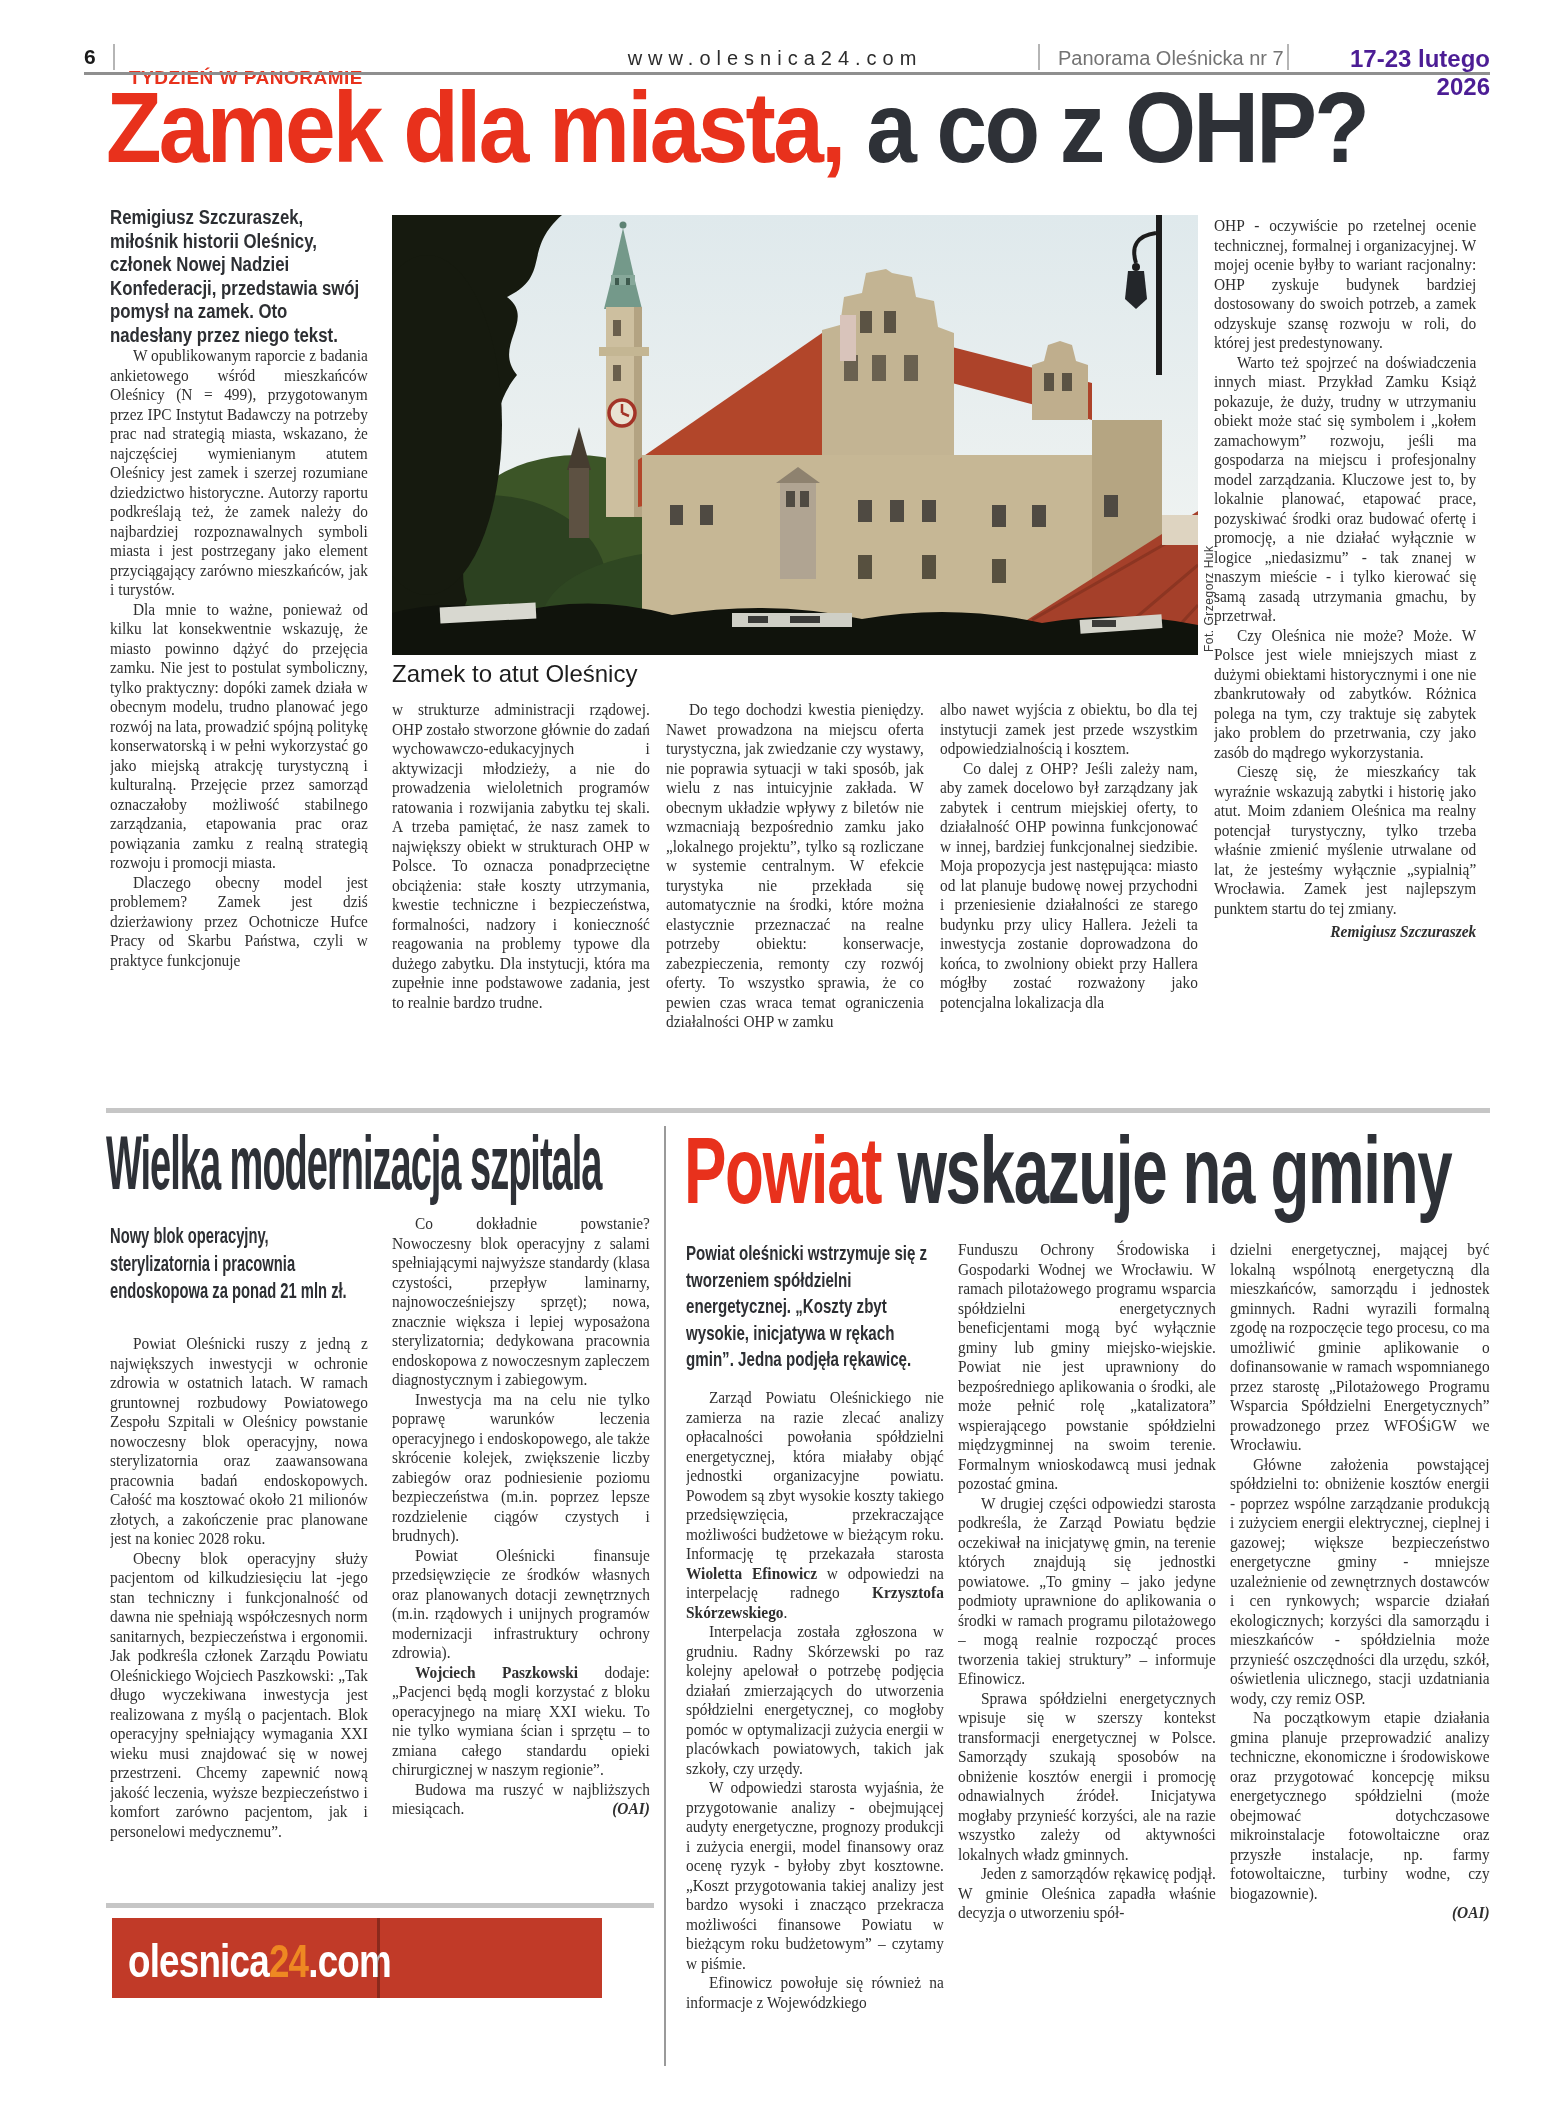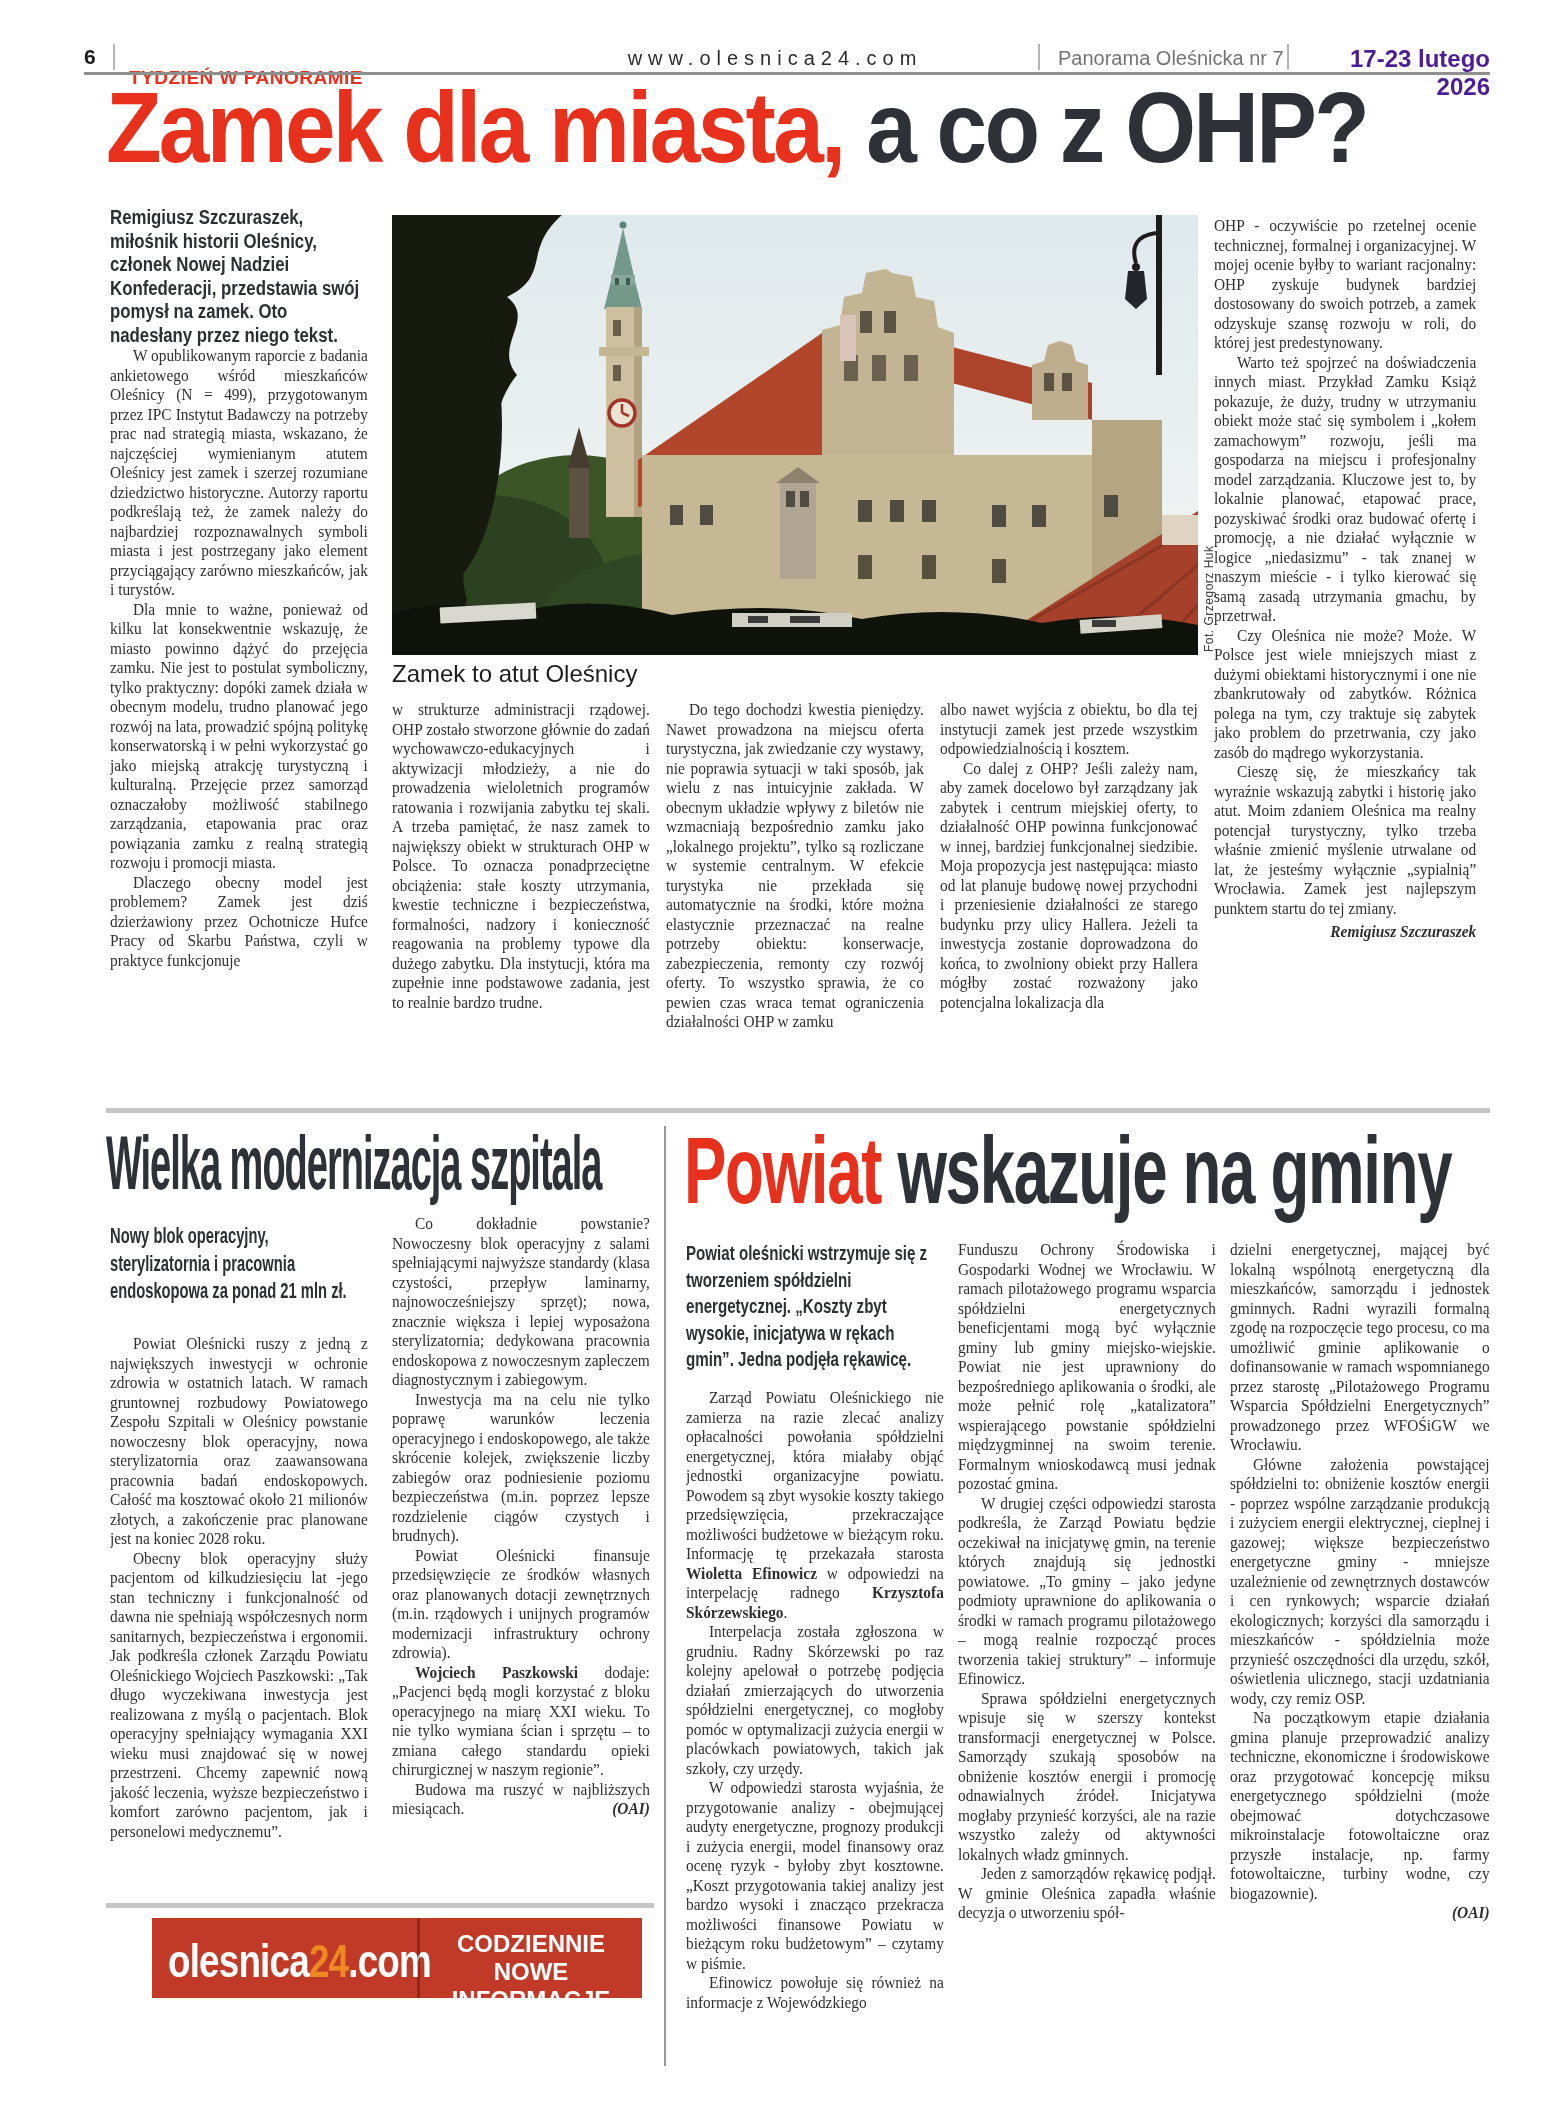--- a/index.html
+++ b/index.html
@@ -197,29 +197,25 @@
   <div class="abs bcol" style="left:392px;top:1214px;width:293px;height:688px;" lang="pl">
       <p>Co dokładnie powstanie? Nowoczesny blok operacyjny z salami spełniającymi najwyższe standardy (klasa czystości, przepływ laminarny, najnowocześniejszy sprzęt); nowa, znacznie większa i lepiej wyposażona sterylizatornia; dedykowana pracownia endoskopowa z nowoczesnym zapleczem diagnostycznym i zabiegowym.</p>
       <p>Inwestycja ma na celu nie tylko poprawę warunków leczenia operacyjnego i endoskopowego, ale także skrócenie kolejek, zwiększenie liczby zabiegów oraz podniesienie poziomu bezpieczeństwa (m.in. poprzez lepsze rozdzielenie ciągów czystych i brudnych).</p>
       <p>Powiat Oleśnicki finansuje przedsięwzięcie ze środków własnych oraz planowanych dotacji zewnętrznych (m.in. rządowych i unijnych programów modernizacji infrastruktury ochrony zdrowia).</p>
       <p><b>Wojciech Paszkowski</b> dodaje: „Pacjenci będą mogli korzystać z bloku operacyjnego na miarę XXI wieku. To nie tylko wymiana ścian i sprzętu – to zmiana całego standardu opieki chirurgicznej w naszym regionie”.</p>
       <p class="oai">Budowa ma ruszyć w najbliższych miesiącach. <b>(OAI)</b></p>
     </div>
 
   <div class="abs grule" style="left:106px;top:1903px;width:548px;height:5px;"></div>
 
-  <div class="abs banner" style="left:112px;top:1918px;width:490px;height:80px;margin-left:40px;">
+  <div class="abs banner" style="left:112px;top:1918px;width:490px;height:80px;">
     <div class="abs logo" style="left:16px;top:16px;">
       <span>olesnica</span><span class="num">24</span><span>.com</span>
     </div>
     <div class="bdiv" style="left:265px;top:0;height:80px;"></div>
-    <div class="abs slogan" style="left:268px;top:12px;width:222px;">
-      <div>CODZIENNIE NOWE</div>
-      <div>INFORMACJE</div>
-    </div>
   </div>
 
   <div class="abs" style="left:664px;top:1126px;width:2px;height:940px;background:#9a9a9a;"></div>
 
   <h2 class="abs headline" style="left:684px;top:1122px;font-size:95px;margin:0;letter-spacing:-2px;transform:scaleX(.67);">
     <span class="red">Powiat</span><span> wskazuje na gminy</span>
   </h2>
 
   <div class="abs lede" style="left:686px;top:1240px;width:358px;font-size:21px;line-height:26.5px;transform:scaleX(.72);">Powiat oleśnicki wstrzymuje się z tworzeniem spółdzielni energetycznej. „Koszty zbyt wysokie, inicjatywa w rękach gmin”. Jedna podjęła rękawicę.</div>
 

